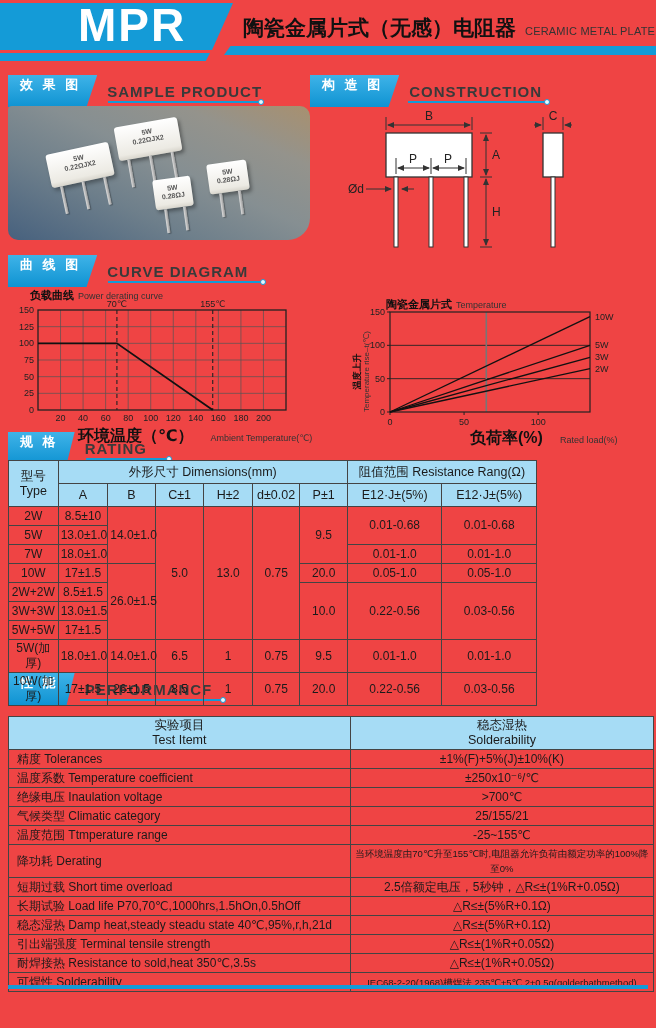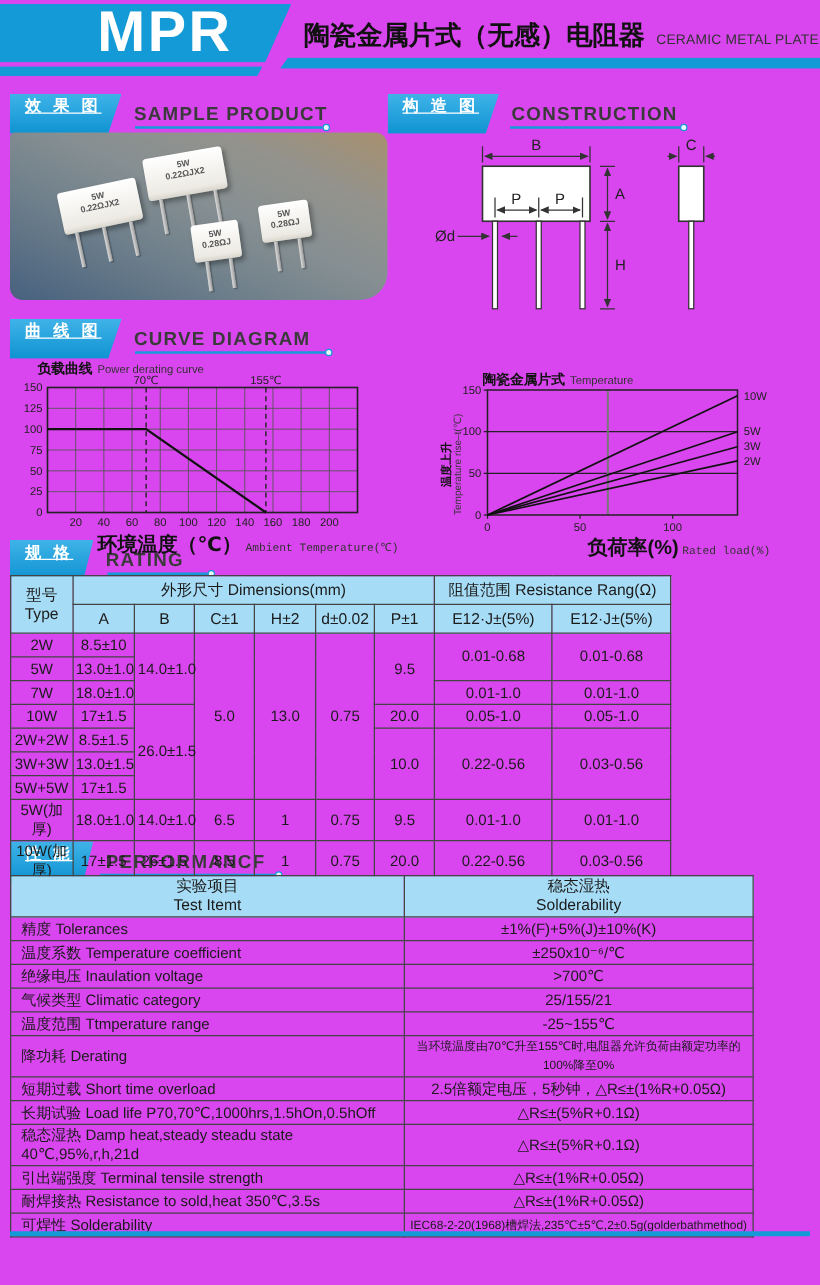--- a/index.html
+++ b/index.html
@@ -1,36 +1,36 @@
 <!DOCTYPE html>
 <html><head>
 <meta charset="utf-8">
 <style>
   html,body{margin:0;padding:0;background:#ffffff;}
   body{font-family:"Liberation Sans","DejaVu Sans",sans-serif;color:#222;}
-  #page{position:relative;width:656px;height:1028px;background:#d946ef;overflow:hidden;}
+  #page{position:relative;width:656px;height:1028px;background:#ef4444;overflow:hidden;}
 
   
   .logo-poly{position:absolute;left:0;top:3px;width:233px;height:47px;background:#149bd7;
              clip-path:polygon(0 0,100% 0,91% 100%,0 100%);}
   .logo-text{position:absolute;left:52px;top:0px;width:160px;text-align:center;
              font-size:46px;font-weight:bold;color:#fff;letter-spacing:2px;line-height:50px;}
   .logo-underbar{position:absolute;left:0;top:53px;width:210px;height:8px;background:#149bd7;
              clip-path:polygon(0 0,100% 0,98% 100%,0 100%);}
   .title-underbar{position:absolute;left:224px;top:46px;width:432px;height:9px;background:#149bd7;
              clip-path:polygon(1.5% 0,100% 0,100% 100%,0 100%);}
   .head-titles{position:absolute;left:243px;top:14px;display:flex;align-items:baseline;gap:9px;white-space:nowrap;}
   .head-zh{font-size:21px;font-weight:bold;color:#111;}
   .head-en{font-size:11px;color:#333;letter-spacing:0.2px;}
 
   
   .sec{position:absolute;height:22px;display:flex;align-items:center;}
   .sec .badge{height:32px;line-height:20px;padding:0 16px 0 12px;background:linear-gradient(180deg,#3fb3e8 0%,#0f93d2 100%);
               color:#fff;font-size:13px;font-weight:bold;letter-spacing:3px;
-              clip-path:polygon(0 0,100% 0,88% 100%,0 100%);text-decoration:underline;}
+              clip-path:polygon(0 0,100% 0,88% 100%,0 100%);}
   .sec .sec-en{font-size:15px;font-weight:bold;color:#3a3a3a;margin-left:10px;letter-spacing:1px;}
   .sec .uline{position:absolute;top:21px;height:2px;background:#149bd7;}
   .sec .uline::after{content:"";position:absolute;right:-6px;top:-2px;width:4px;height:4px;border:1px solid #149bd7;
               border-radius:50%;background:#eaf6fd;}
 
   
   #photo{position:absolute;left:8px;top:106px;width:302px;height:134px;
          border-radius:4px 10px 22px 10px;overflow:hidden;
          background:linear-gradient(205deg,#a8906f 0%,#94938c 22%,#868f92 45%,#6e7f8b 68%,#47617e 100%);}
   .res{position:absolute;}
@@ -46,29 +46,29 @@
   #construction-svg text{font-size:12px;fill:#222;font-family:"Liberation Sans","DejaVu Sans",sans-serif;}
 
   
   .chart{position:absolute;}
   .chart .ctitle{position:absolute;white-space:nowrap;}
   .ctitle .zh{font-size:11px;font-weight:bold;color:#111;}
   .ctitle .en{font-size:9px;color:#333;margin-left:4px;}
   .chart svg{position:absolute;left:0;}
   .xlab{position:absolute;white-space:nowrap;}
   .xlab .zh{font-size:16px;font-weight:bold;color:#111;}
-  .xlab .en{font-size:9px;color:#333;margin-left:3px;font-family:Liberation Mono, monospace;}
+  .xlab .en{font-size:9px;color:#333;margin-left:17px;}
   .ylab{position:absolute;transform:rotate(-90deg);transform-origin:left top;white-space:nowrap;text-align:center;}
   .ylab .zh{display:block;font-size:9px;font-weight:bold;color:#111;line-height:10px;}
   .ylab .en{display:block;font-size:8px;color:#333;line-height:9px;}
 
   
   table{border-collapse:collapse;table-layout:fixed;}
   #rating-table{position:absolute;left:8px;top:460px;width:529px;font-size:12px;}
-  #perf-table{position:absolute;left:8px;top:700px;width:595px;font-size:12px;}
+  #perf-table{position:absolute;left:8px;top:716px;width:646px;font-size:12px;}
   th,td{border:1px solid #444;text-align:center;vertical-align:middle;padding:1px 2px;color:#1b1b1b;}
   th{background:#a6dcf5;font-weight:normal;font-size:12.5px;}
   #rating-table td{height:16px;line-height:15px;}
   #rating-table th{height:20px;}
   #perf-table th{height:19px;}
   #perf-table td{height:16px;line-height:15px;}
   #perf-table td.item{text-align:left;padding-left:8px;}
   td.sm{font-size:9.5px;}
   .th2l span{display:block;line-height:15px;}
 

